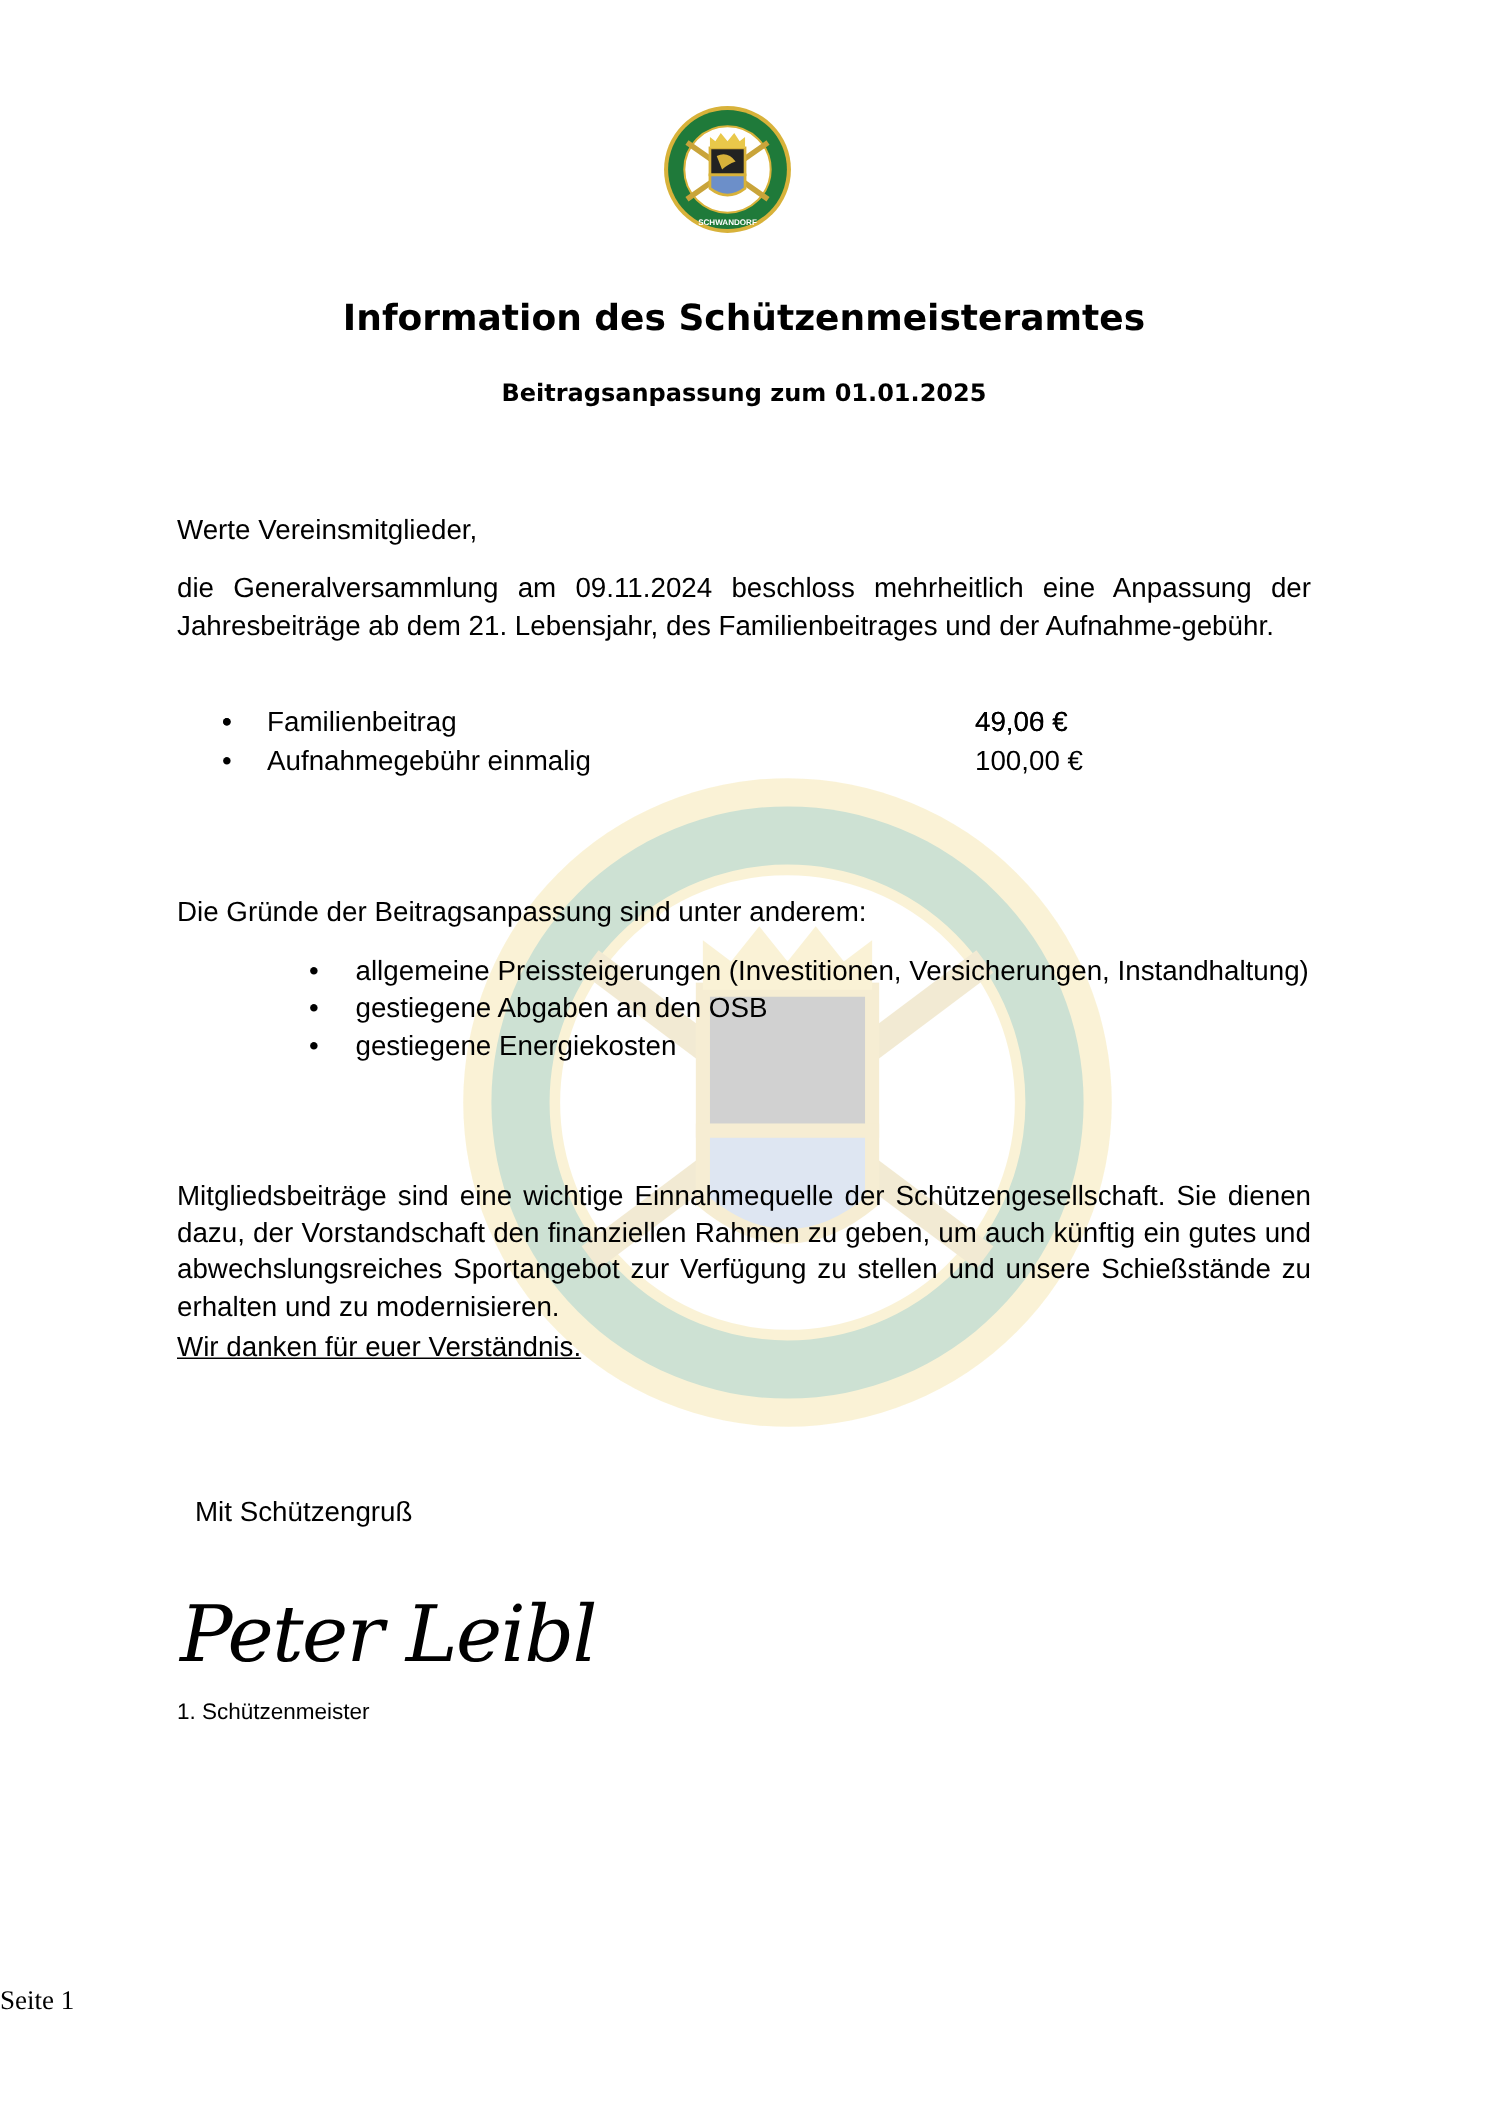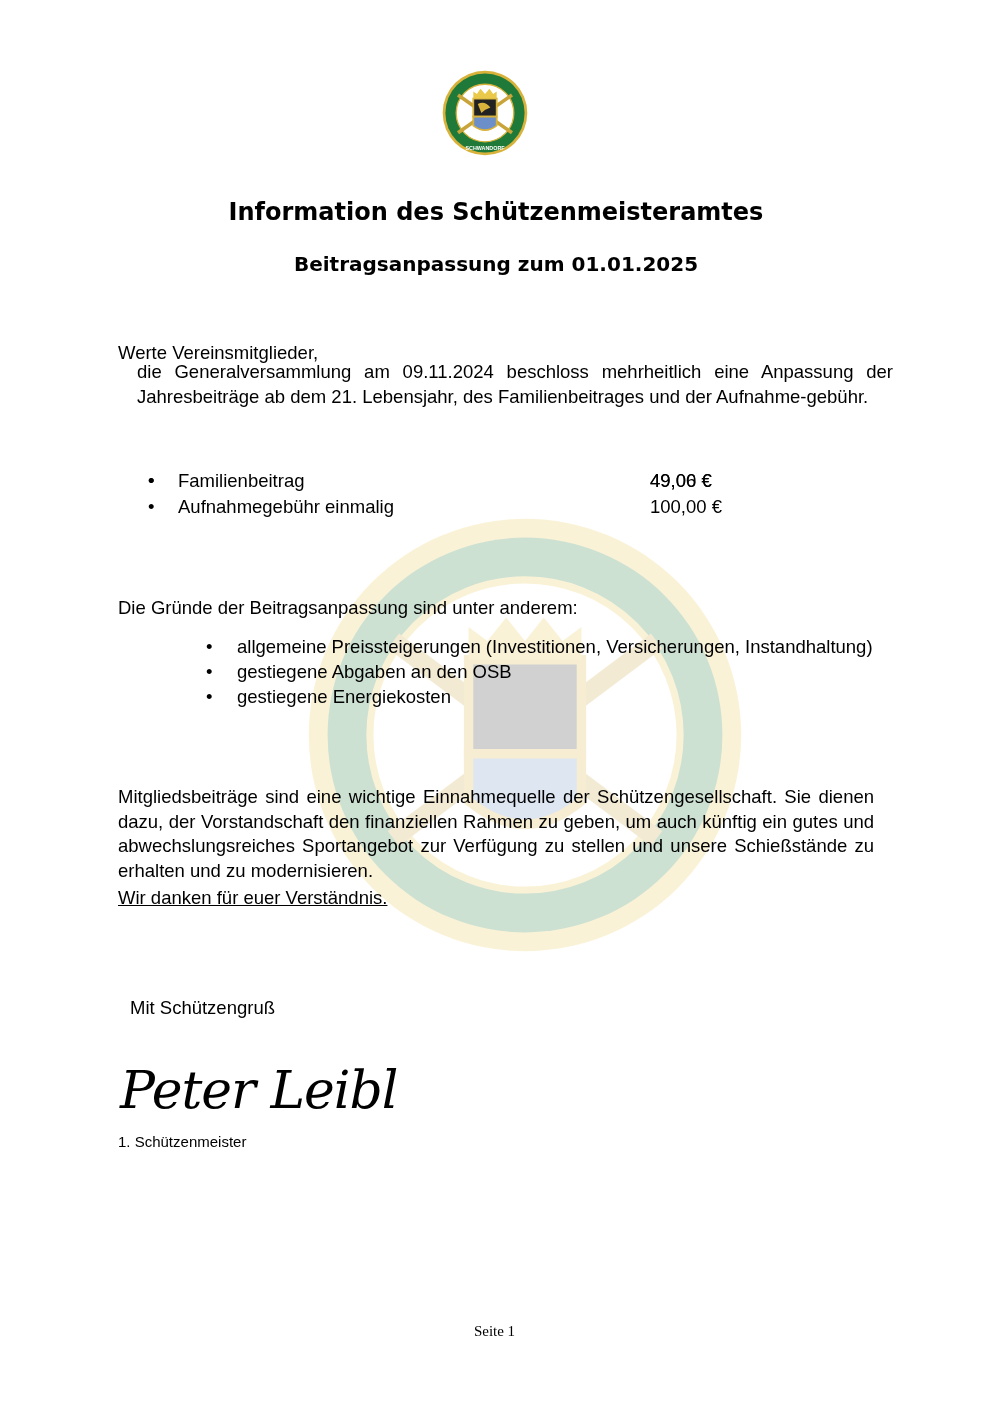--- a/index.html
+++ b/index.html
@@ -3,33 +3,33 @@
 <meta charset="utf-8">
 <style>
   html, body { margin:0; padding:0; background:#ffffff; }
   body { width:992px; height:1401px; position:relative; overflow:hidden;
          font-family:"Liberation Sans", sans-serif; color:#000; }
   .logo { position:absolute; left:440px; top:68px; width:90px; height:90px; }
   .watermark { position:absolute; left:290px; top:500px; width:470px; height:470px; opacity:0.22; pointer-events:none; }
   .title { position:absolute; left:0; width:992px; text-align:center; font-weight:bold;
            font-family:"DejaVu Sans", sans-serif; }
   .t1 { top:198px; font-size:24px; }
-  .t2 { top:252px; font-size:20px; }
+  .t2 { top:252px; font-size:16px; }
   .p { position:absolute; left:118px; width:756px; font-size:18.5px; line-height:24.5px; text-align:justify; }
   .p.last-left { text-align-last:left; }
   .fee-list { position:absolute; left:148px; top:468px; margin:0; padding:0; list-style:none; font-size:18.5px; line-height:25.5px; }
   .fee-list li { position:relative; padding-left:30px; width:600px; }
   .fee-list li .bullet { position:absolute; left:0; top:0; }
   .fee-list li .amt { position:absolute; left:502px; top:0; }
   .reason-list { position:absolute; left:206px; top:634px; width:668px; margin:0; padding:0; list-style:none; font-size:18.5px; line-height:25px; }
   .reason-list li { position:relative; padding-left:31px; text-align:justify; }
   .reason-list li .bullet { position:absolute; left:0; top:0; }
   .sig { position:absolute; left:120px; top:1060px; font-family:"DejaVu Serif", serif; font-style:italic; font-size:52px; letter-spacing:-1px; }
   .role { position:absolute; left:118px; top:1133px; font-size:15px; }
-  .footer { position:absolute; left:0; width:989px; top:1323px; text-align:center; font-family:"Liberation Serif", serif; font-size:15px; }
+  .footer { position:absolute; left:0; width:989px; top:1323px; font-family:"Liberation Serif", serif; font-size:18px; }
 </style>
 </head>
 <body>
 
 <svg class="watermark" viewBox="0 0 100 100">
   <circle cx="50" cy="50" r="46" fill="#e9c84a"></circle>
   <circle cx="50" cy="50" r="42" fill="#1f7a3a"></circle>
   <circle cx="50" cy="50" r="33" fill="#ffffff"></circle>
   <circle cx="50" cy="50" r="33" fill="none" stroke="#e9c84a" stroke-width="1.5"></circle>
   <line x1="22" y1="30" x2="78" y2="72" stroke="#c9a43a" stroke-width="4"></line>
@@ -50,21 +50,21 @@
   <path d="M42 40 Q50 36 56 44 Q50 46 46 50 Z" fill="#d8b23a"></path>
   <path d="M37 54 L63 54 L63 64 Q50 74 37 64 Z" fill="#6c8fc9" stroke="#d8b23a" stroke-width="2"></path>
   <path d="M37 34 L37 26 L41 29 L45 23 L50 29 L55 23 L59 29 L63 26 L63 34 Z" fill="#e9c84a"></path>
   <text x="50" y="91" text-anchor="middle" font-size="6" fill="#ffffff" font-family="Liberation Sans, sans-serif" font-weight="bold">SCHWANDORF</text>
 </svg>
 
 <div class="title t1">Information des Schützenmeisteramtes</div>
 <div class="title t2">Beitragsanpassung zum 01.01.2025</div>
 
 <div class="p" style="top:341px;">Werte Vereinsmitglieder,</div>
-<div class="p last-left" style="top:360px;margin-left:19px;">die Generalversammlung am 09.11.2024 beschloss mehrheitlich eine Anpassung der Jahresbeiträge ab dem 21. Lebensjahr, des Familienbeitrages und der Aufnahme-gebühr.</div>
+<div class="p last-left" style="top:380px;">die Generalversammlung am 09.11.2024 beschloss mehrheitlich eine Anpassung der Jahresbeiträge ab dem 21. Lebensjahr, des Familienbeitrages und der Aufnahme-gebühr.</div>
 
 <ul class="fee-list">
   <li>
     <span class="bullet">•</span>
     <span class="amt">49,00 €</span>
   </li>
   <li>
     <span class="bullet">•</span>
     <span>Familienbeitrag</span>
     <span class="amt">49,06 €</span>

